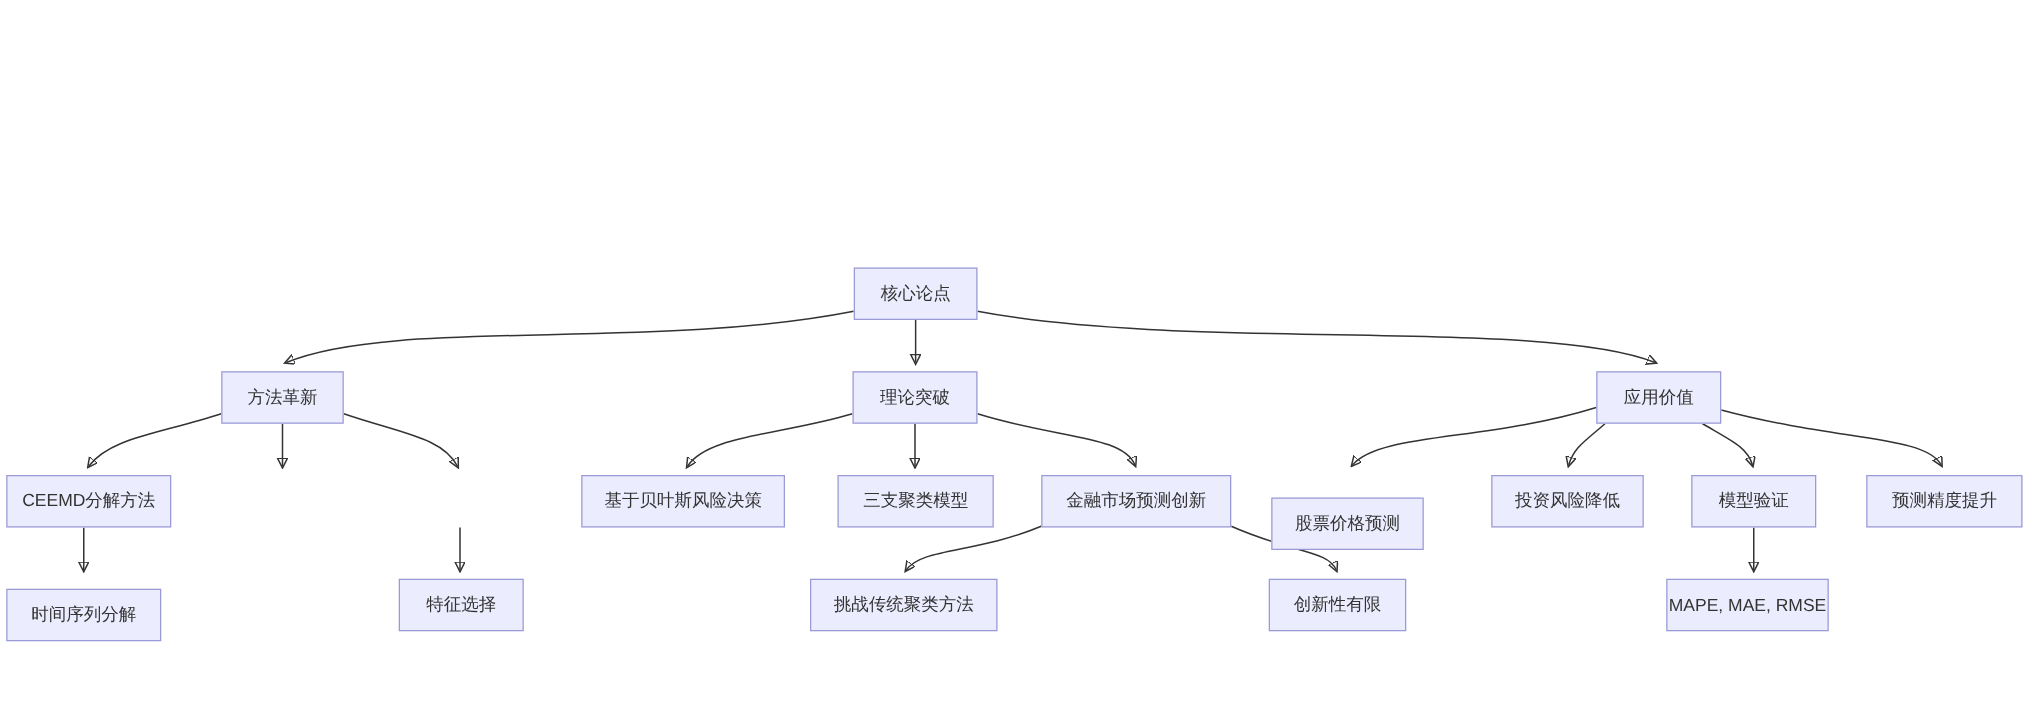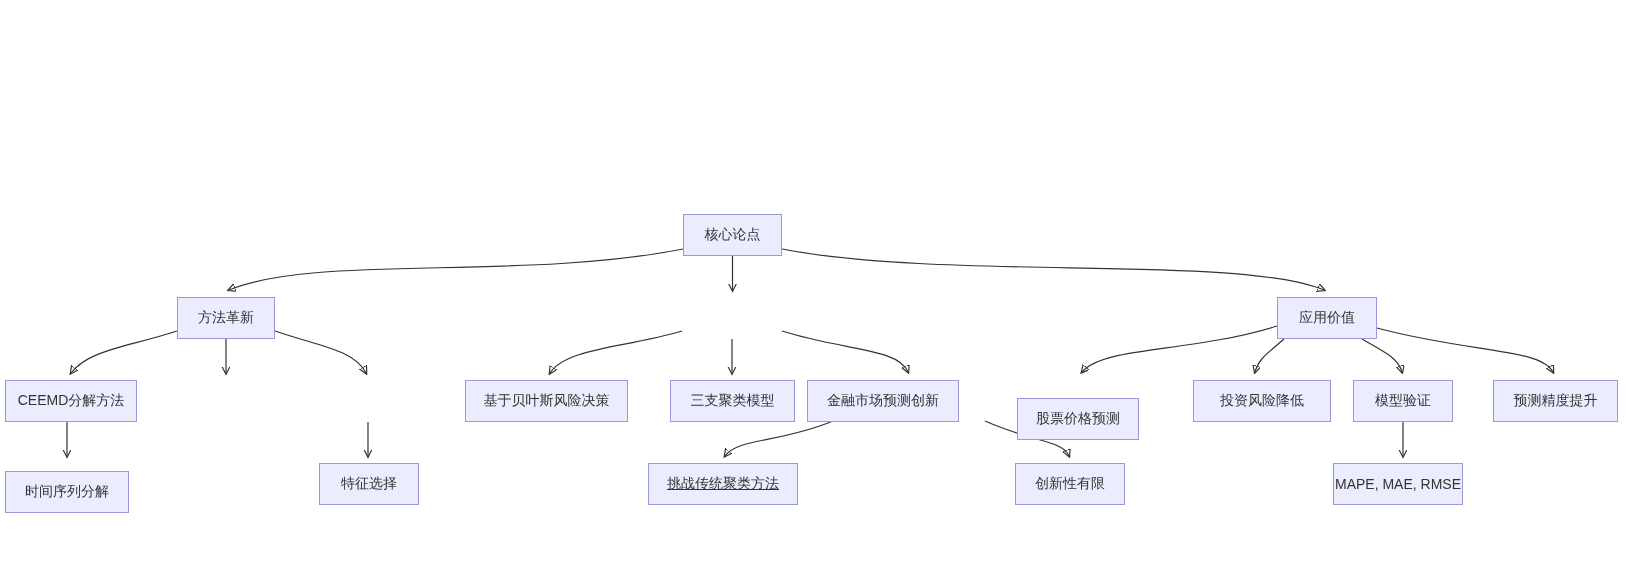--- a/index.html
+++ b/index.html
@@ -70,56 +70,59 @@
     <path d="M 1403 422 L 1403 456" marker-end="url(#arrow)"></path>
   </svg>
 
   <div class="node" style="left:683px; top:214px; width:99px;">
     <span>核心论点</span>
   </div>
 
   <div class="node" style="left:177px; top:297px; width:98px;">
     <span>方法革新</span>
   </div>
+  <div class="node" style="left:682px; top:297px; width:100px;">
+    <span>理论突破</span>
+  </div>
   <div class="node" style="left:1277px; top:297px; width:100px;">
     <span>应用价值</span>
   </div>
 
   <div class="node" style="left:5px; top:380px; width:132px;">
     <span>CEEMD分解方法</span>
   </div>
   <div class="node" style="left:465px; top:380px; width:163px;">
     <span>基于贝叶斯风险决策</span>
   </div>
   <div class="node" style="left:670px; top:380px; width:125px;">
     <span>三支聚类模型</span>
   </div>
-  <div class="node" style="left:807px; top:380px; width:152px;">
+  <div class="node" style="left:833px; top:380px; width:152px;">
     <span>金融市场预测创新</span>
   </div>
   <div class="node" style="left:1017px; top:380px; width:122px;margin-top:18px;">
     <span>股票价格预测</span>
   </div>
-  <div class="node" style="left:1193px; top:380px; width:138px;">
+  <div class="node" style="left:1193px; top:380px; width:122px;">
     <span>投资风险降低</span>
   </div>
   <div class="node" style="left:1353px; top:380px; width:100px;">
     <span>模型验证</span>
   </div>
   <div class="node" style="left:1493px; top:380px; width:125px;">
     <span>预测精度提升</span>
   </div>
 
   <div class="node" style="left:5px; top:471px; width:124px;">
     <span>时间序列分解</span>
   </div>
   <div class="node" style="left:319px; top:463px; width:100px;">
     <span>特征选择</span>
   </div>
-  <div class="node" style="left:648px; top:463px; width:150px;text-decoration:underline;">
+  <div class="node" style="left:648px; top:463px; width:150px;">
     <span>挑战传统聚类方法</span>
   </div>
   <div class="node" style="left:1015px; top:463px; width:110px;">
     <span>创新性有限</span>
   </div>
   <div class="node" style="left:1333px; top:463px; width:130px;">
     <span>MAPE, MAE, RMSE</span>
   </div>
 
 </div>

